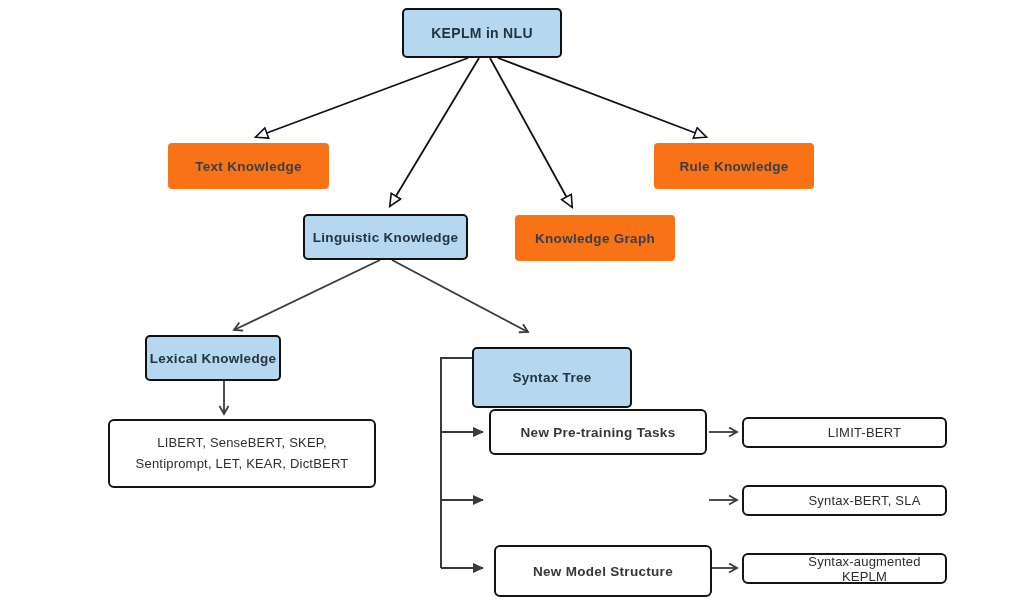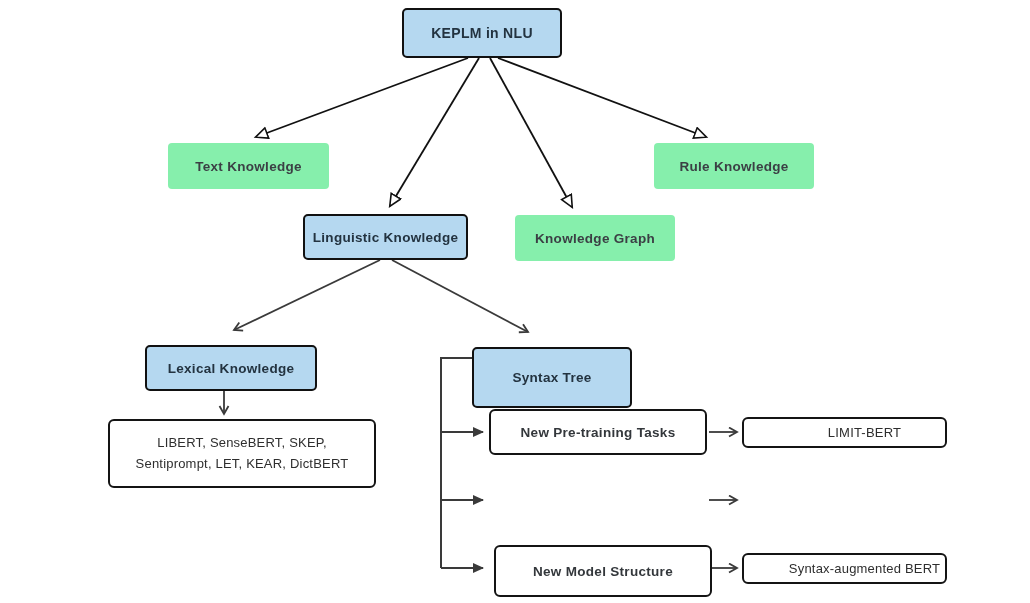--- a/index.html
+++ b/index.html
@@ -7,21 +7,21 @@
     position:relative;width:1030px;height:603px;background:#ffffff;overflow:hidden;
     font-family:Liberation Sans, sans-serif;
   }
   .canvas svg{position:absolute;left:0;top:0;}
   .node{
     position:absolute;display:flex;align-items:center;justify-content:center;
     text-align:center;box-sizing:border-box;font-weight:bold;font-size:13.5px;
     color:#33373b;letter-spacing:0.3px;
   }
   .node.blue{background:#b5d8f0;border:2px solid #111111;border-radius:5px;color:#233340;}
-  .node.gray{background:#86efac;border:none;border-radius:4px;color:#3b3f44;}
+  .node.gray{background:#f97316;border:none;border-radius:4px;color:#3b3f44;}
   .node.white{background:#ffffff;border:2px solid #141414;border-radius:6px;}
   .node.leaf{font-weight:normal;font-size:13px;color:#2e2e2e;letter-spacing:0.2px;padding-left:40px;}
   .node.leaf-list{font-weight:normal;font-size:13px;color:#2e2e2e;line-height:1.55;padding:6px 12px;letter-spacing:0.2px;}
   .edge-black{stroke:#111111;stroke-width:1.8;fill:none;}
   .edge-gray{stroke:#3a3a3a;stroke-width:1.8;fill:none;}
   .edge-bracket{stroke:#3a3a3a;stroke-width:2;fill:none;}
 </style>
 </head>
 <body>
 
@@ -60,24 +60,25 @@
     <path class="edge-gray" d="M709,568 L737,568" marker-end="url(#vee)"></path>
   </svg>
 
   <div class="node blue" style="left:402px;top:8px;width:160px;height:50px;font-size:14px">KEPLM in NLU</div>
 
   <div class="node gray" style="left:168px;top:143px;width:161px;height:46px">Text Knowledge</div>
   <div class="node gray" style="left:515px;top:215px;width:160px;height:46px">Knowledge Graph</div>
   <div class="node blue" style="left:303px;top:214px;width:165px;height:46px">Linguistic Knowledge</div>
   <div class="node gray" style="left:654px;top:143px;width:160px;height:46px">Rule Knowledge</div>
 
-  <div class="node blue" style="left:145px;top:345px;width:172px;height:46px">Lexical Knowledge</div>
+  <div class="node blue" style="left:145px;top:335px;width:136px;height:46px">Lexical Knowledge</div>
   <div class="node blue" style="left:472px;top:347px;width:160px;height:61px">Syntax Tree</div>
 
   <div class="node white leaf-list" style="left:108px;top:419px;width:268px;height:69px">LIBERT, SenseBERT, SKEP, Sentiprompt, LET, KEAR, DictBERT</div>
 
   <div class="node white" style="left:489px;top:409px;width:218px;height:46px">New Pre-training Tasks</div>
   <div class="node white" style="left:494px;top:545px;width:218px;height:52px">New Model Structure</div>
 
   <div class="node white leaf" style="left:742px;top:417px;width:205px;height:31px">LIMIT-BERT</div>
-  <div class="node white leaf" style="left:742px;top:553px;width:205px;height:31px">Syntax-augmented BERT</div>
+  <div class="node white leaf" style="left:742px;top:485px;width:205px;height:31px">Syntax-BERT, SLA</div>
+  <div class="node white leaf" style="left:742px;top:553px;width:205px;height:31px">Syntax-augmented KEPLM</div>
 
 </div>
 
 </body></html>

